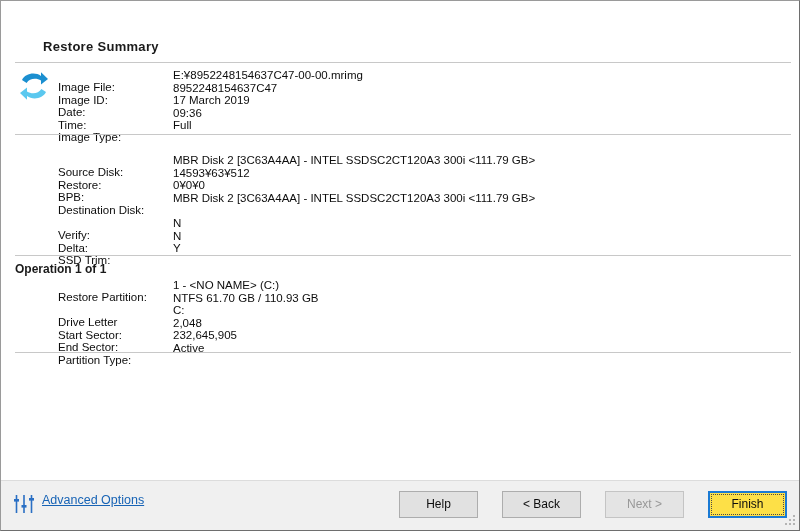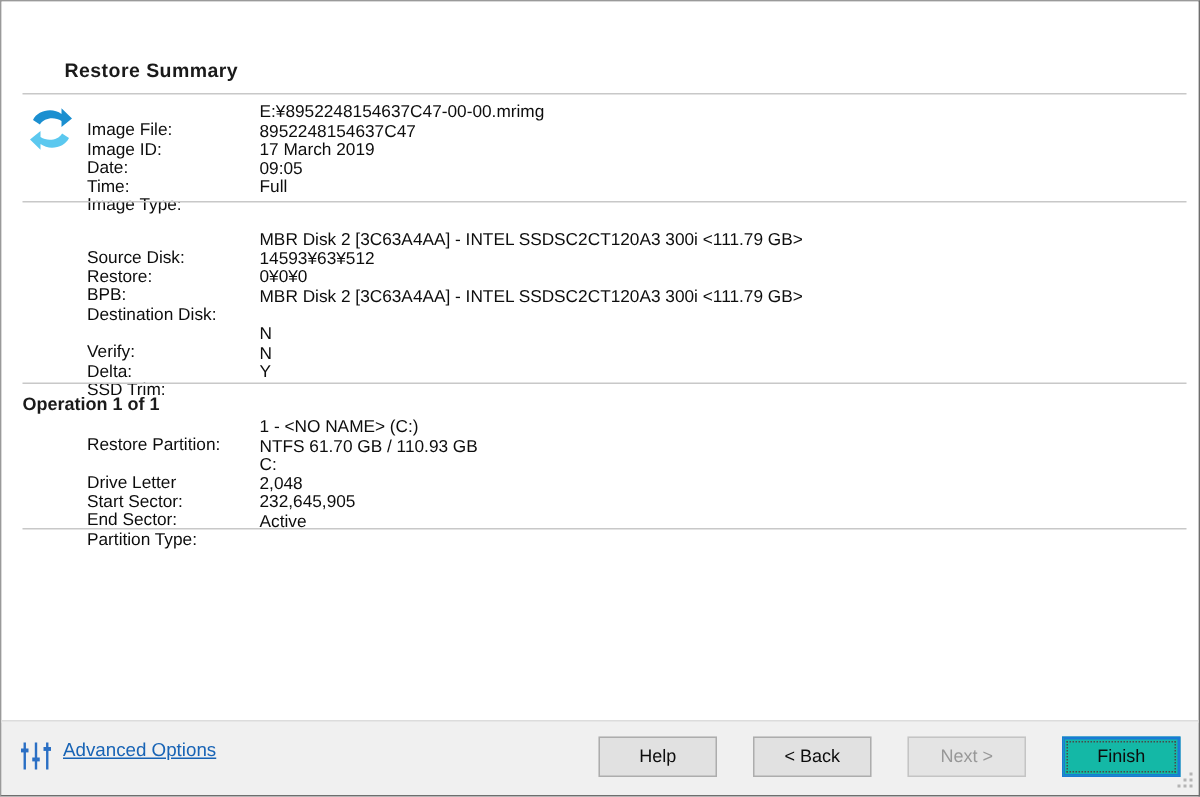--- a/index.html
+++ b/index.html
@@ -155,21 +155,21 @@
   .btn.disabled {
     color: #989898;
     border-color: #c4c4c4;
     background: #e4e4e4;
     cursor: default;
   }
   .btn.default {
     position: relative;
     border: 1px solid #1a7ad4;
     box-shadow: 0 0 0 1px #1a7ad4 inset;
-    background: #14b8a6;
+    background: #fde047;
   }
   .btn.default .focus-ring {
     position: absolute;
     left: 2px; top: 2px; right: 2px; bottom: 2px;
     border: 1px dotted #4a4a4a;
     pointer-events: none;
   }
 
   
   .grip {
@@ -212,21 +212,21 @@
       <div class="row">
         <span class="lbl">Image ID:</span>
         <span class="val">8952248154637C47</span>
       </div>
       <div class="row">
         <span class="lbl">Date:</span>
         <span class="val">17 March 2019</span>
       </div>
       <div class="row">
         <span class="lbl">Time:</span>
-        <span class="val">09:05</span>
+        <span class="val">09:36</span>
       </div>
       <div class="row">
         <span class="lbl">Image Type:</span>
         <span class="val">Full</span>
       </div>
     </div>
 
     <div class="hr h2"></div>
 
     <div class="rows" style="left:57px; top:153px;">

